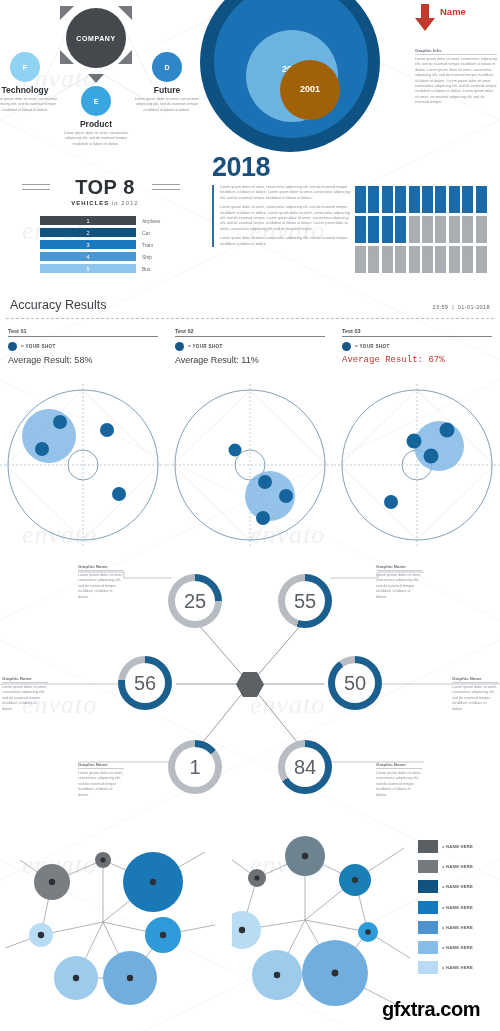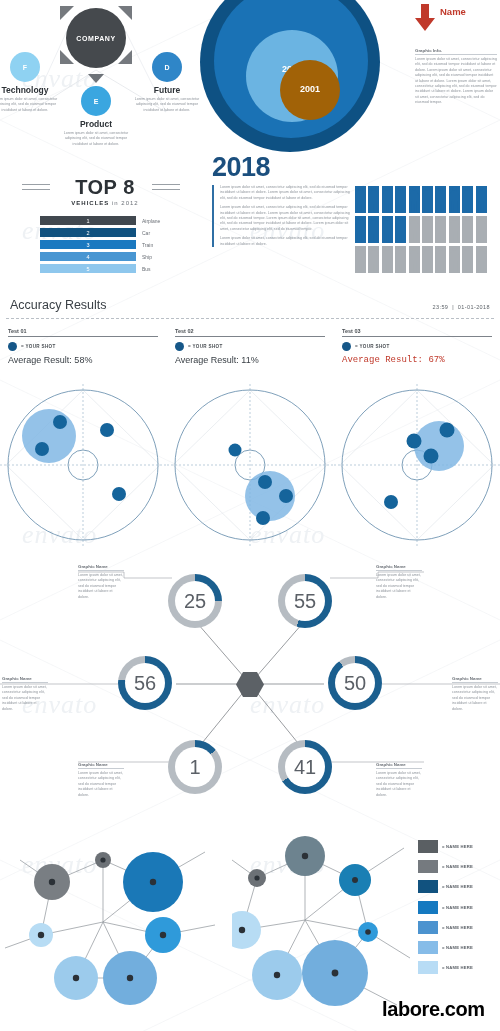--- a/index.html
+++ b/index.html
@@ -484,21 +484,21 @@
     <div class="donut" style="left:118px;top:108px;background:conic-gradient(#1b5f8f 0% 77%, #b6bcc2 77% 100%);">
       <div class="hole">56</div>
     </div>
     <div class="donut" style="left:328px;top:108px;background:conic-gradient(#1b5f8f 0% 90%, #b6bcc2 90% 100%);">
       <div class="hole">50</div>
     </div>
     <div class="donut" style="left:168px;top:192px;background:conic-gradient(#1b5f8f 0% 14%, #b6bcc2 14% 100%);">
       <div class="hole">1</div>
     </div>
     <div class="donut" style="left:278px;top:192px;background:conic-gradient(#1b5f8f 0% 66%, #b6bcc2 66% 100%);">
-      <div class="hole">41</div>
+      <div class="hole">84</div>
     </div>
 
     <div class="gn-box" style="left:78px;top:16px;">
       <div class="gname">Graphic Name</div>
       <div class="lorem">Lorem ipsum dolor sit amet, consectetur adipiscing elit, sed do eiusmod tempor incididunt ut labore et dolore.</div>
     </div>
     <div class="gn-box" style="left:376px;top:16px;">
       <div class="gname">Graphic Name</div>
       <div class="lorem">Lorem ipsum dolor sit amet, consectetur adipiscing elit, sed do eiusmod tempor incididunt ut labore et dolore.</div>
     </div>
@@ -619,14 +619,14 @@
         <div class="lg-sw" style="background:#86bce8"></div>
         <div class="lg-tx">NAME HERE</div>
       </div>
       <div class="lg-row">
         <div class="lg-sw" style="background:#b8dcf5"></div>
         <div class="lg-tx">NAME HERE</div>
       </div>
     </div>
   </div>
 
-  <div class="wm">labore.com</div>
+  <div class="wm">gfxtra.com</div>
 </div>
 
 </body></html>

